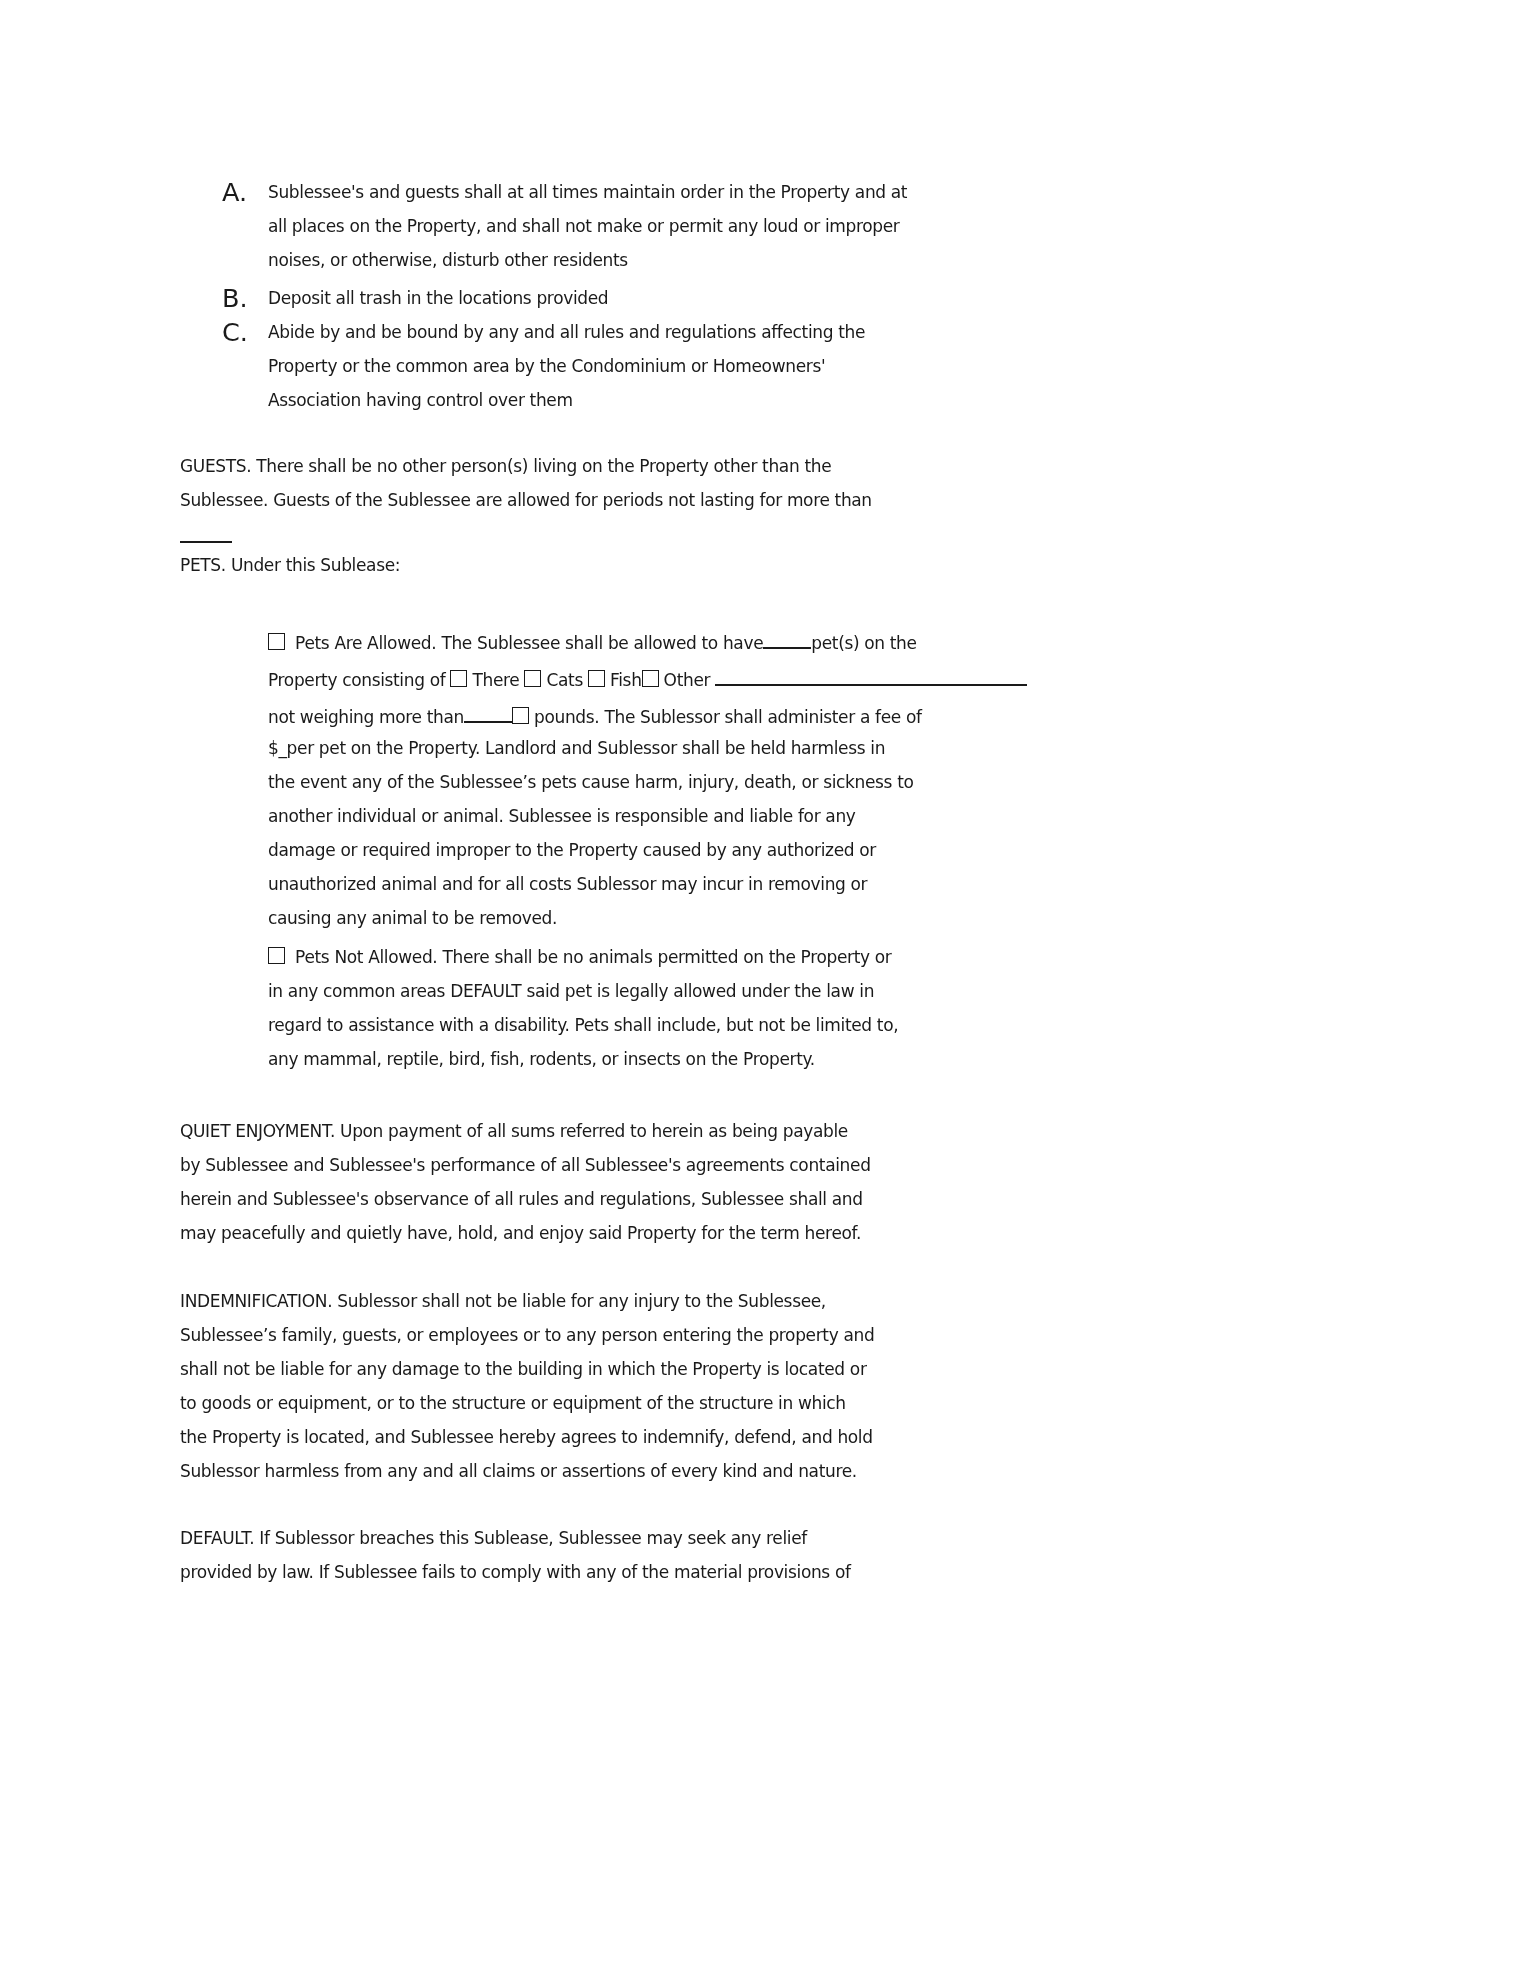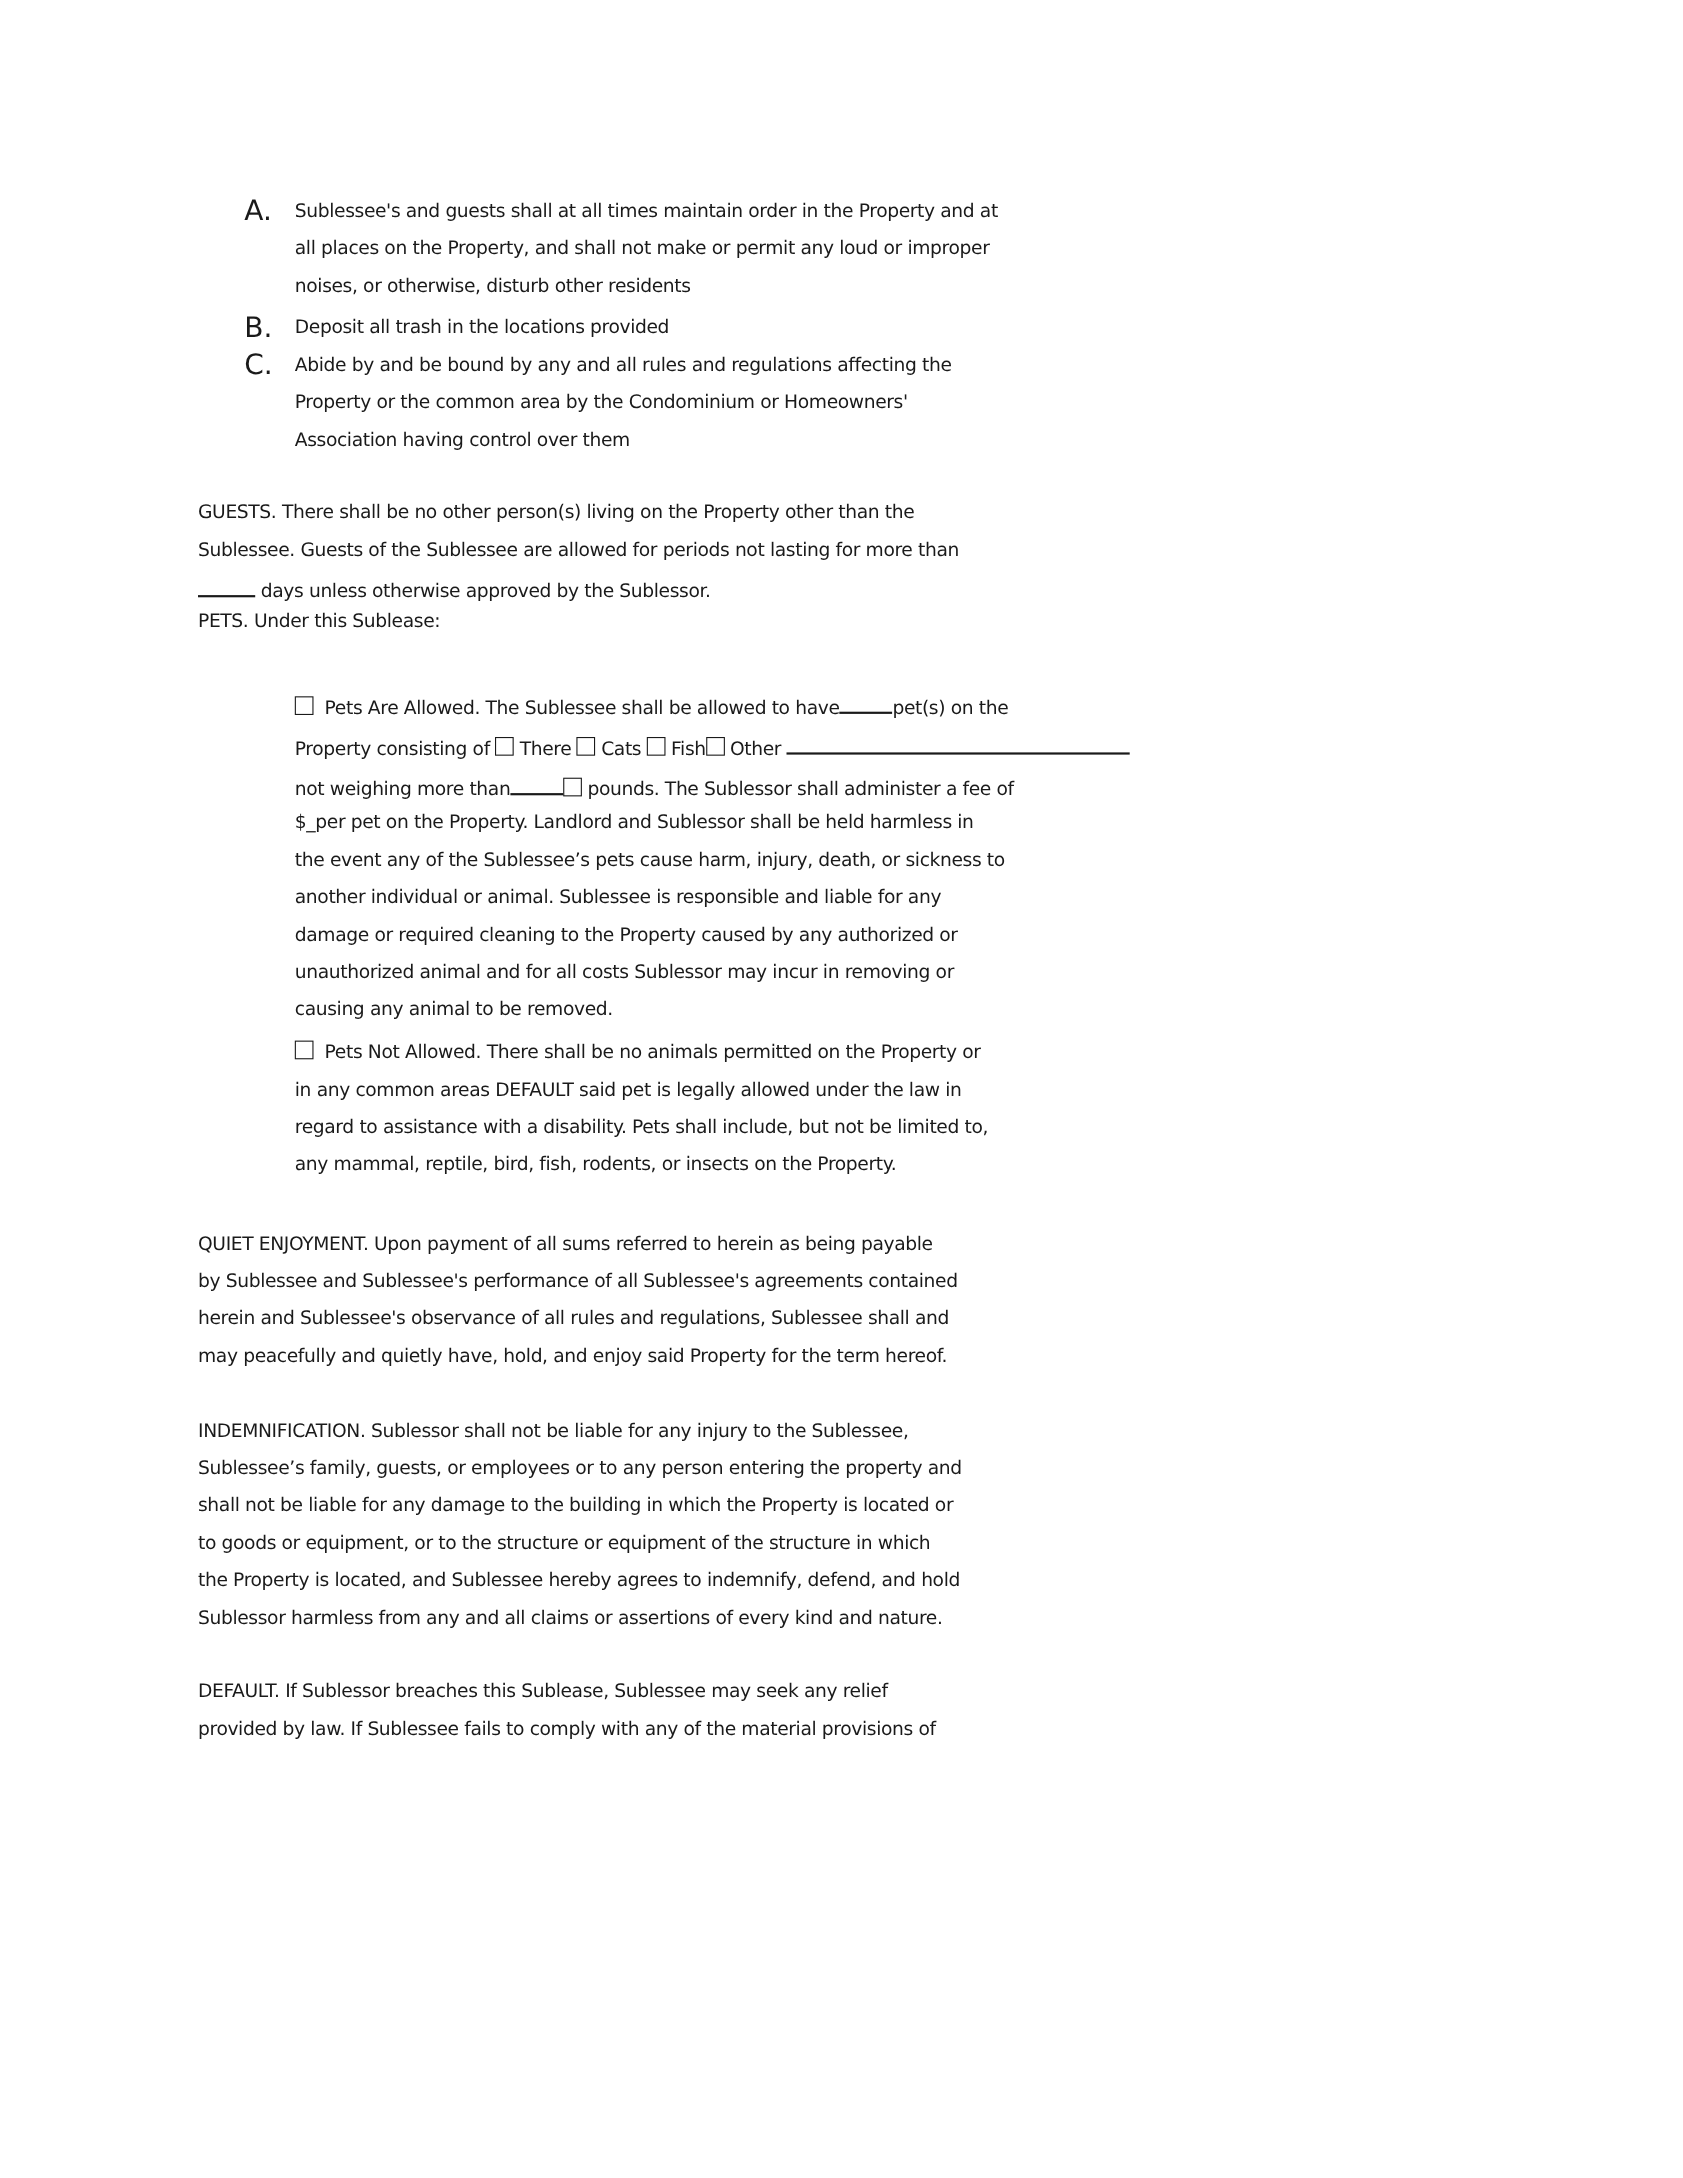--- a/index.html
+++ b/index.html
@@ -32,21 +32,21 @@
     <div class="line" style="left:268px;top:349px">Property or the common area by the Condominium or Homeowners'</div>
     <div class="line" style="left:268px;top:383px">Association having control over them</div>
   </div>
 
   <div>
     <div class="line" style="left:180px;top:449px">
       <span class="b">GUESTS.</span><span> There shall be no other person(s) living on the Property other than the</span>
     </div>
     <div class="line" style="left:180px;top:483px">Sublessee. Guests of the Sublessee are allowed for periods not lasting for more than</div>
     <div class="line" style="left:180px;top:517px">
-      <span class="blank" style="width:52px"></span><span> days unless otherwise approved by the Sublessor.</span>
+      <span class="blank" style="width:52px"></span>
     </div>
   </div>
 
   <div>
     <div class="line" style="left:180px;top:548px">
       <span class="b">PETS.</span><span> Under this Sublease:</span>
     </div>
 
     <div class="line" style="left:268px;top:623px">
       <span class="box"></span>&nbsp;
@@ -54,21 +54,21 @@
     </div>
     <div class="line" style="left:268px;top:660px">
       <span>Property consisting of </span><span class="box"></span><span> There </span><span class="box"></span><span> Cats </span><span class="box"></span><span> Fish</span><span class="box"></span><span> Other </span><span class="blank" style="width:312px"></span>
     </div>
     <div class="line" style="left:268px;top:697px">
       <span>not weighing more than</span><span class="blank" style="width:48px"></span><span class="box"></span><span> pounds. The Sublessor shall administer a fee of</span>
     </div>
     <div class="line" style="left:268px;top:731px">$_per pet on the Property. Landlord and Sublessor shall be held harmless in</div>
     <div class="line" style="left:268px;top:765px">the event any of the Sublessee’s pets cause harm, injury, death, or sickness to</div>
     <div class="line" style="left:268px;top:799px">another individual or animal. Sublessee is responsible and liable for any</div>
-    <div class="line" style="left:268px;top:833px">damage or required cleaning to the Property caused by any authorized or</div>
+    <div class="line" style="left:268px;top:833px">damage or required improper to the Property caused by any authorized or</div>
     <div class="line" style="left:268px;top:867px">unauthorized animal and for all costs Sublessor may incur in removing or</div>
     <div class="line" style="left:268px;top:901px">causing any animal to be removed.</div>
 
     <div class="line" style="left:268px;top:940px">
       <span class="box"></span>&nbsp;
       <span class="b">Pets Not Allowed.</span><span> There shall be no animals permitted on the Property or</span>
     </div>
     <div class="line" style="left:268px;top:974px">in any common areas DEFAULT said pet is legally allowed under the law in</div>
     <div class="line" style="left:268px;top:1008px">regard to assistance with a disability. Pets shall include, but not be limited to,</div>
     <div class="line" style="left:268px;top:1042px">any mammal, reptile, bird, fish, rodents, or insects on the Property.</div>

